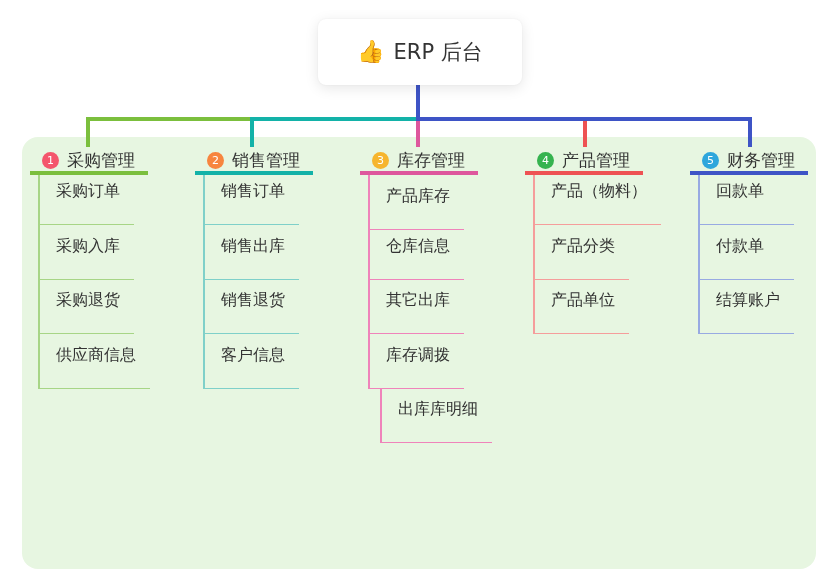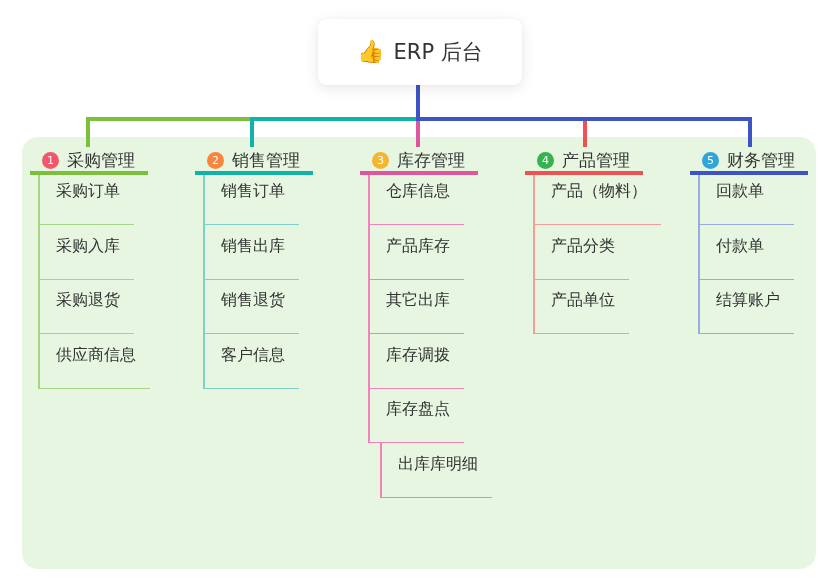--- a/index.html
+++ b/index.html
@@ -152,34 +152,31 @@
         </div>
     </div>
   </div>
 
   <div class="branch" style="left:360px;">
     <div class="branch-title" style="border-bottom-color: rgb(222, 87, 157);">
       <span class="badge" style="background-color: rgb(246, 181, 46);">3</span>
       <span>库存管理</span>
     </div>
     <div class="children">
+      <div class="child" style="border-color: rgb(239, 131, 186);">
+        <span>产品库存</span>
+        </div>
       <div class="child first" style="border-color: rgb(239, 131, 186);">
         <span>仓库信息</span>
         </div>
-      <div class="child" style="border-color: rgb(239, 131, 186);">
-        <span>产品库存</span>
-        </div>
       <div class="child" style="border-color: rgb(239, 131, 186); text-align: center;">
         <span>其它出库</span>
         </div>
       <div class="child" style="border-color: rgb(239, 131, 186);">
         <span>库存调拨</span>
-        </div>
-      <div class="child" style="border-color: rgb(239, 131, 186);">
-        <span>库存盘点</span>
         </div>
       <div class="child" style="border-color: rgb(239, 131, 186); margin-left: 20px;">
         <span>出库库明细</span>
         </div>
     </div>
   </div>
 
   <div class="branch" style="left:525px;">
     <div class="branch-title" style="border-bottom-color: rgb(238, 82, 83);">
       <span class="badge" style="background-color: rgb(54, 179, 79);">4</span>

